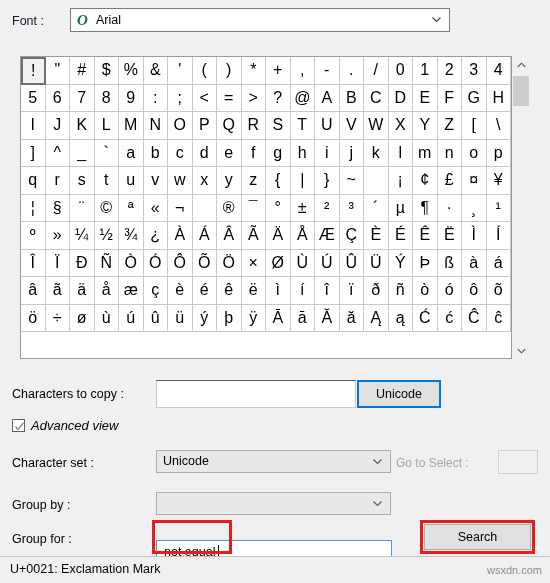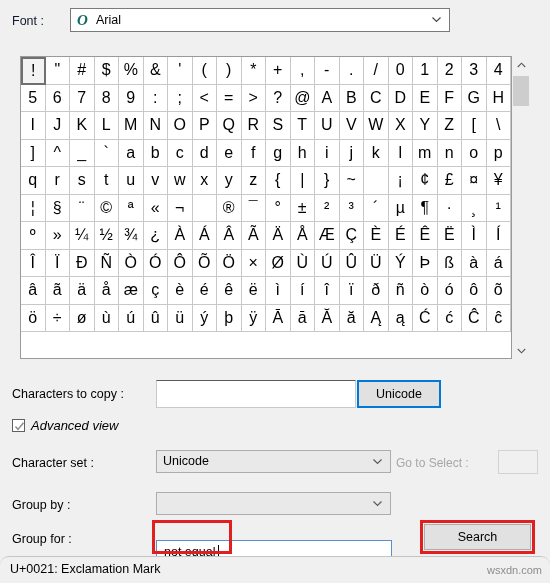--- a/index.html
+++ b/index.html
@@ -291,21 +291,20 @@
   .anno-search-btn   { left: 420px; top: 520px; width: 115px; height: 34px; }
 
   
   .statusbar {
     position: absolute;
     left: 0; top: 556px;
     width: 550px; height: 27px;
     background: #f0f0f0;
     border-top: 1px solid #c4c4c4;
     box-sizing: border-box;
-    border-radius: 9px;
   }
   .statusbar .txt {
     position: absolute;
     left: 10px; top: 5px;
     font-size: 12.5px;
     color: #000;
   }
   .watermark {
     position: absolute;
     right: 8px; top: 7px;

